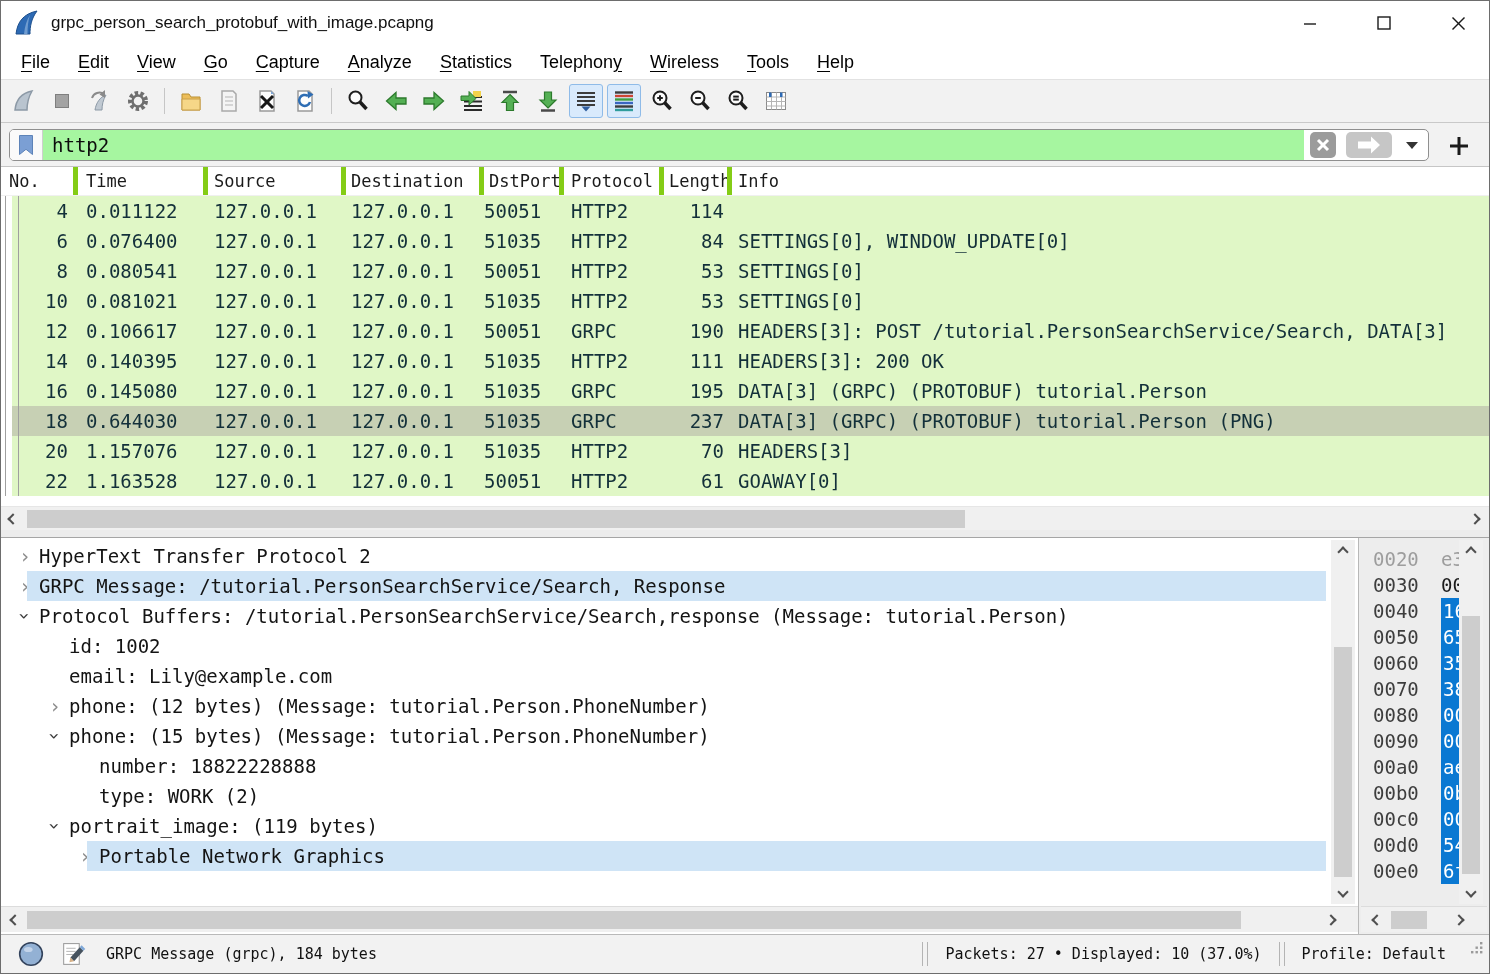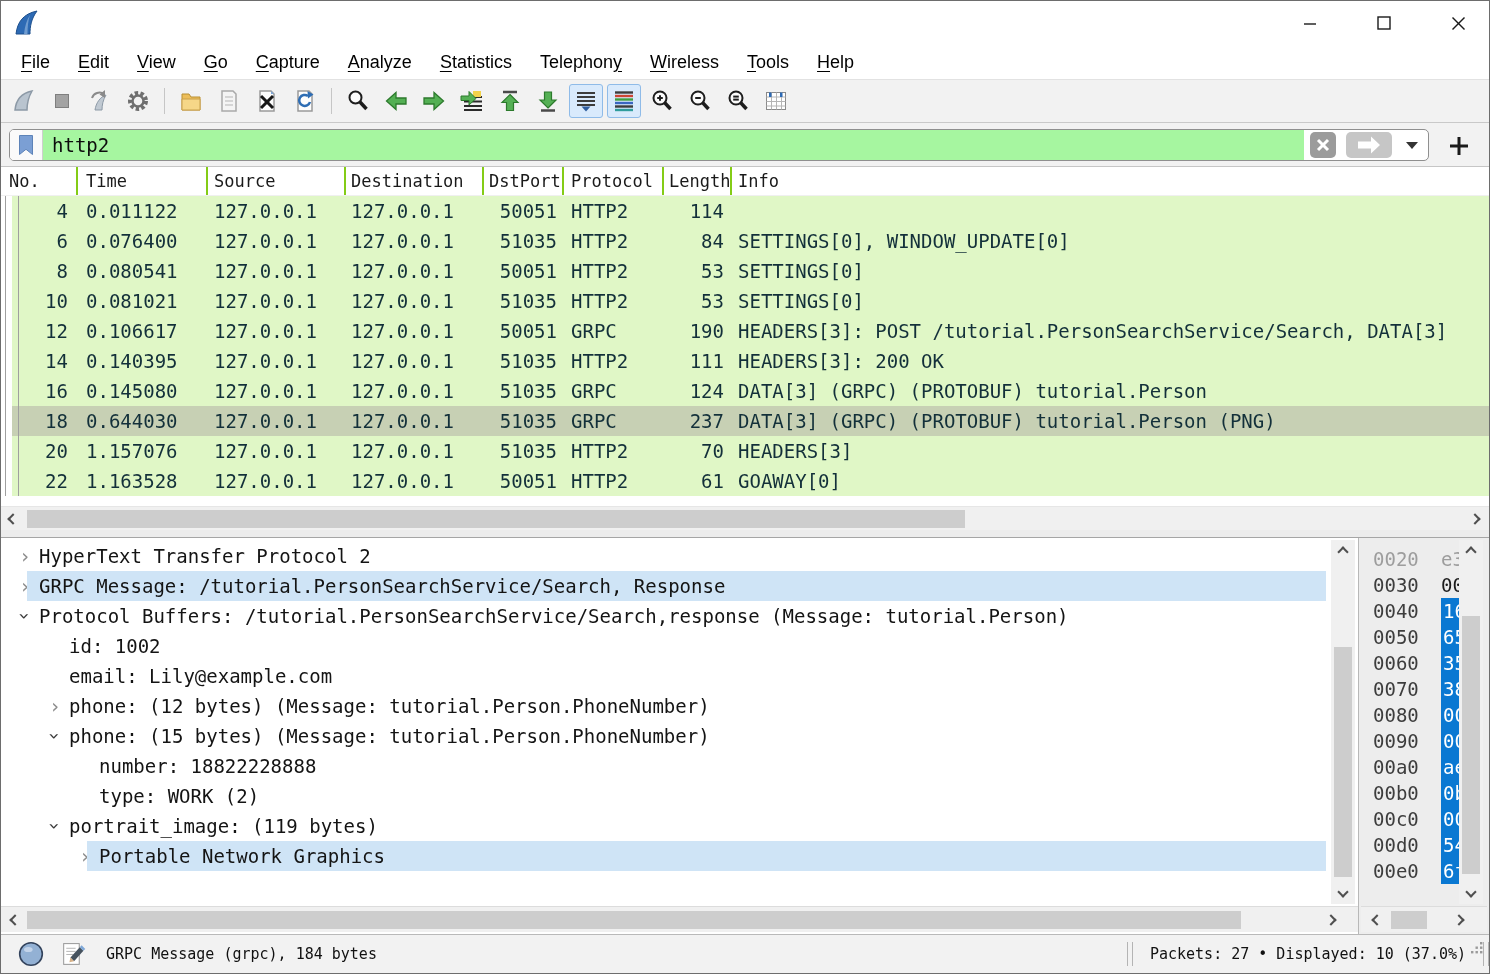--- a/index.html
+++ b/index.html
@@ -35,34 +35,34 @@
   .fi-clear-btn { width:26px; height:26px; border-radius:5px; background:#9b9b9b; display:flex; align-items:center; justify-content:center; }
   .fi-apply { width:54px; display:flex; align-items:center; justify-content:center; flex:none; }
   .fi-apply-btn { width:46px; height:26px; border-radius:5px; background:#c6c6c6; display:flex; align-items:center; justify-content:center; }
   .fi-caret { width:32px; display:flex; align-items:center; justify-content:center; flex:none; }
   .caret-down { width:0; height:0; border-left:6px solid transparent; border-right:6px solid transparent; border-top:7px solid #333; }
   .filter-add { position:absolute; right:18px; top:11px; width:24px; height:24px; display:flex; align-items:center; justify-content:center; }
 
   
   #plist { position:absolute; top:166px; left:0; right:0; height:339px; background:#fff; }
   .pl-header { position:absolute; top:0; left:0; right:0; height:29px; display:flex; background:#fff; border-bottom:1px solid #f0f0f0; }
-  .plh { font:17px/28px "DejaVu Sans Mono", monospace; color:#1a1a1a; border-right:2px solid #84cc16; white-space:pre; overflow:hidden; flex:none; }
+  .plh { font:17px/28px "DejaVu Sans Mono", monospace; color:#1a1a1a; border-right:5px solid #84cc16; white-space:pre; overflow:hidden; flex:none; }
   .w-no{width:77px;padding-left:8px} .w-time{width:130px;padding-left:8px} .w-src{width:138px;padding-left:6px}
   .w-dst{width:138px;padding-left:5px} .w-port{width:80px;padding-left:5px} .w-proto{width:100px;padding-left:7px}
   .w-len{width:68px;padding-left:5px} .w-info{flex:1;padding-left:6px;border-right:none}
   .pl-rows { position:absolute; top:29px; left:0; right:0; height:300px; }
   .pl-row { display:flex; height:30px; font:19px/30px "DejaVu Sans Mono", monospace; background:var(--packet-row-bg); color:var(--packet-row-text); }
   .pl-row.pl-sel { background:var(--packet-row-selected-bg); }
   .plc { white-space:pre; overflow:hidden; flex:none; }
   .plc-gutter{width:11px;background:#fff;}
   .plc-no{width:66px;text-align:right;padding-right:10px}
   .plc-time{width:130px;padding-left:8px}
   .plc-source{width:138px;padding-left:6px}
   .plc-destination{width:138px;padding-left:5px}
-  .plc-dstport{width:80px;text-align:right;padding-right:7px}
+  .plc-dstport{width:80px;padding-right:7px}
   .plc-protocol{width:100px;padding-left:7px}
   .plc-length{width:68px;text-align:right;padding-right:8px}
   .plc-info{flex:1;padding-left:6px}
   .gl { position:absolute; top:0; width:1px; height:300px; background:#9f9f9f; }
 
   
   .sb-h { background:#f0f0f0; }
   .sb-thumb { background:#cdcdcd; position:absolute; }
   .ch { display:inline-block; width:8px; height:8px; border-left:2px solid #4f4f4f; border-bottom:2px solid #4f4f4f; }
   .ch-up{transform:rotate(135deg)} .ch-down{transform:rotate(-45deg)} .ch-left{transform:rotate(45deg)} .ch-right{transform:rotate(-135deg)}
@@ -107,20 +107,21 @@
 
 <div id="win">
 
   <div id="titlebar">
     <span class="logo">
       <svg width="28" height="30" viewBox="0 0 28 30">
           <path d="M3 26C4.5 14 10 6 24 3 18 11 17 19 17 26Z" fill="#2d6ab4" stroke="#1d4f8c"></path>
           <path d="M11 26c1-8 2.5-14 6-19-2 6-2.5 12-2.5 19Z" fill="#6f9cd0"></path>
         </svg>
     </span>
+    <span class="title">grpc_person_search_protobuf_with_image.pcapng</span>
     <span class="winbtns">
       <span class="winbtn">
           <svg width="14" height="14" viewBox="0 0 14 14">
             <line x1="1" y1="8" x2="13" y2="8" stroke="#1a1a1a" stroke-width="1.4"></line>
           </svg>
         </span>
       <span class="winbtn">
           <svg width="14" height="14" viewBox="0 0 14 14">
             <rect x="1" y="1" width="12" height="12" fill="none" stroke="#1a1a1a" stroke-width="1.4"></rect>
           </svg>
@@ -431,21 +432,21 @@
           <div class="plc plc-info">HEADERS[3]: 200 OK</div>
         </div>
         <div class="pl-row">
           <div class="plc plc-gutter"></div>
           <div class="plc plc-no">16</div>
           <div class="plc plc-time">0.145080</div>
           <div class="plc plc-source">127.0.0.1</div>
           <div class="plc plc-destination">127.0.0.1</div>
           <div class="plc plc-dstport">51035</div>
           <div class="plc plc-protocol">GRPC</div>
-          <div class="plc plc-length">124</div>
+          <div class="plc plc-length">195</div>
           <div class="plc plc-info">DATA[3] (GRPC) (PROTOBUF) tutorial.Person</div>
         </div>
         <div class="pl-row pl-sel">
           <div class="plc plc-gutter"></div>
           <div class="plc plc-no">18</div>
           <div class="plc plc-time">0.644030</div>
           <div class="plc plc-source">127.0.0.1</div>
           <div class="plc plc-destination">127.0.0.1</div>
           <div class="plc plc-dstport">51035</div>
           <div class="plc plc-protocol">GRPC</div>
@@ -648,20 +649,21 @@
           <path d="M11 16 20 6l3.5 3.5-9 10Z" fill="#46525e"></path>
           <path d="M10 20.5 11 16l3.5 3.5Z" fill="#d8b288"></path>
           <path d="M20 6l1.8-1.8 3.5 3.5L23.5 9.5Z" fill="#7fa8d8"></path>
         </svg>
       </span>
     <span id="sb-message">GRPC Message (grpc), 184 bytes</span>
     <span class="sb-spacer"></span>
     <span class="sb-sep"></span>
     <span class="sb-block">Packets: 27 • Displayed: 10 (37.0%)</span>
     <span class="sb-sep"></span>
+    <span class="sb-block" id="sb-profile-wrap">Profile: Default</span>
     <span id="grip"><svg width="13" height="13" viewBox="0 0 13 13">
           <g fill="#9a9a9a">
             <rect x="9" y="9" width="2.4" height="2.4"></rect>
             <rect x="9" y="4.5" width="2.4" height="2.4"></rect>
             <rect x="4.5" y="9" width="2.4" height="2.4"></rect>
             <rect x="9" y="0" width="2.4" height="2.4"></rect>
             <rect x="0" y="9" width="2.4" height="2.4"></rect>
             <rect x="4.5" y="4.5" width="2.4" height="2.4"></rect>
           </g>
         </svg></span>

